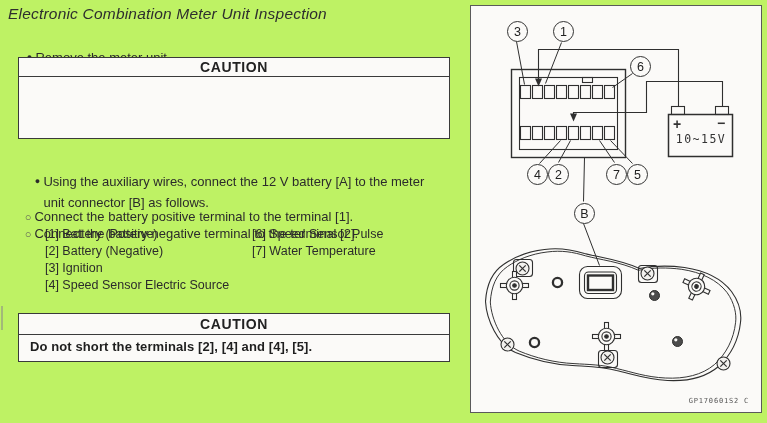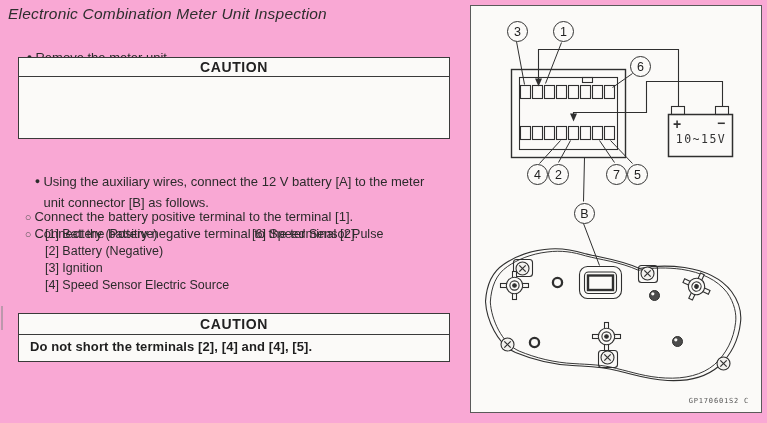--- a/index.html
+++ b/index.html
@@ -1,18 +1,18 @@
 <!DOCTYPE html>
 <html><head>
 <meta charset="utf-8">
 <style>
   html,body{margin:0;padding:0;background:#e8e8e6;}
   .page{
     position:relative;width:767px;height:423px;margin:0 auto;
-    background:#f9a8d4;overflow:hidden;
+    background:#bef264;overflow:hidden;
     font-family:"Liberation Sans","DejaVu Sans",sans-serif;
     color:#262626;
   }
   .abs{position:absolute;}
   .title{
     left:8px;top:5px;font-size:15.5px;font-style:italic;letter-spacing:.2px;color:#2e2e2e;
   }
   .step{font-size:13px;line-height:21px;color:#2b2b2b;white-space:pre;}
   .marker{display:inline-block;text-align:center;}
   .m-filled{font-size:9px;vertical-align:2px;width:12px;}
@@ -80,20 +80,21 @@
   </div>
 
   <div class="abs terms" style="left:45px;top:226px;">
     <div>[1] Battery (Positive)</div>
     <div>[2] Battery (Negative)</div>
     <div>[3] Ignition</div>
     <div>[4] Speed Sensor Electric Source</div>
   </div>
   <div class="abs terms" style="left:252px;top:226px;">
     <div>[6] Speed Sensor Pulse</div>
+    <div>[7] Water Temperature</div>
   </div>
 
   <div class="abs caution" style="top:313px;height:49px;">
     <div class="caution-hd" style="padding:2px 0;">CAUTION</div>
     <div class="caution-bd" style="padding-left:11px;padding-top:3px;font-size:13px;">Do not short the terminals [2], [4] and [4], [5].</div>
   </div>
 
   <div class="abs artifact"></div>
 
   <div class="abs panel">

